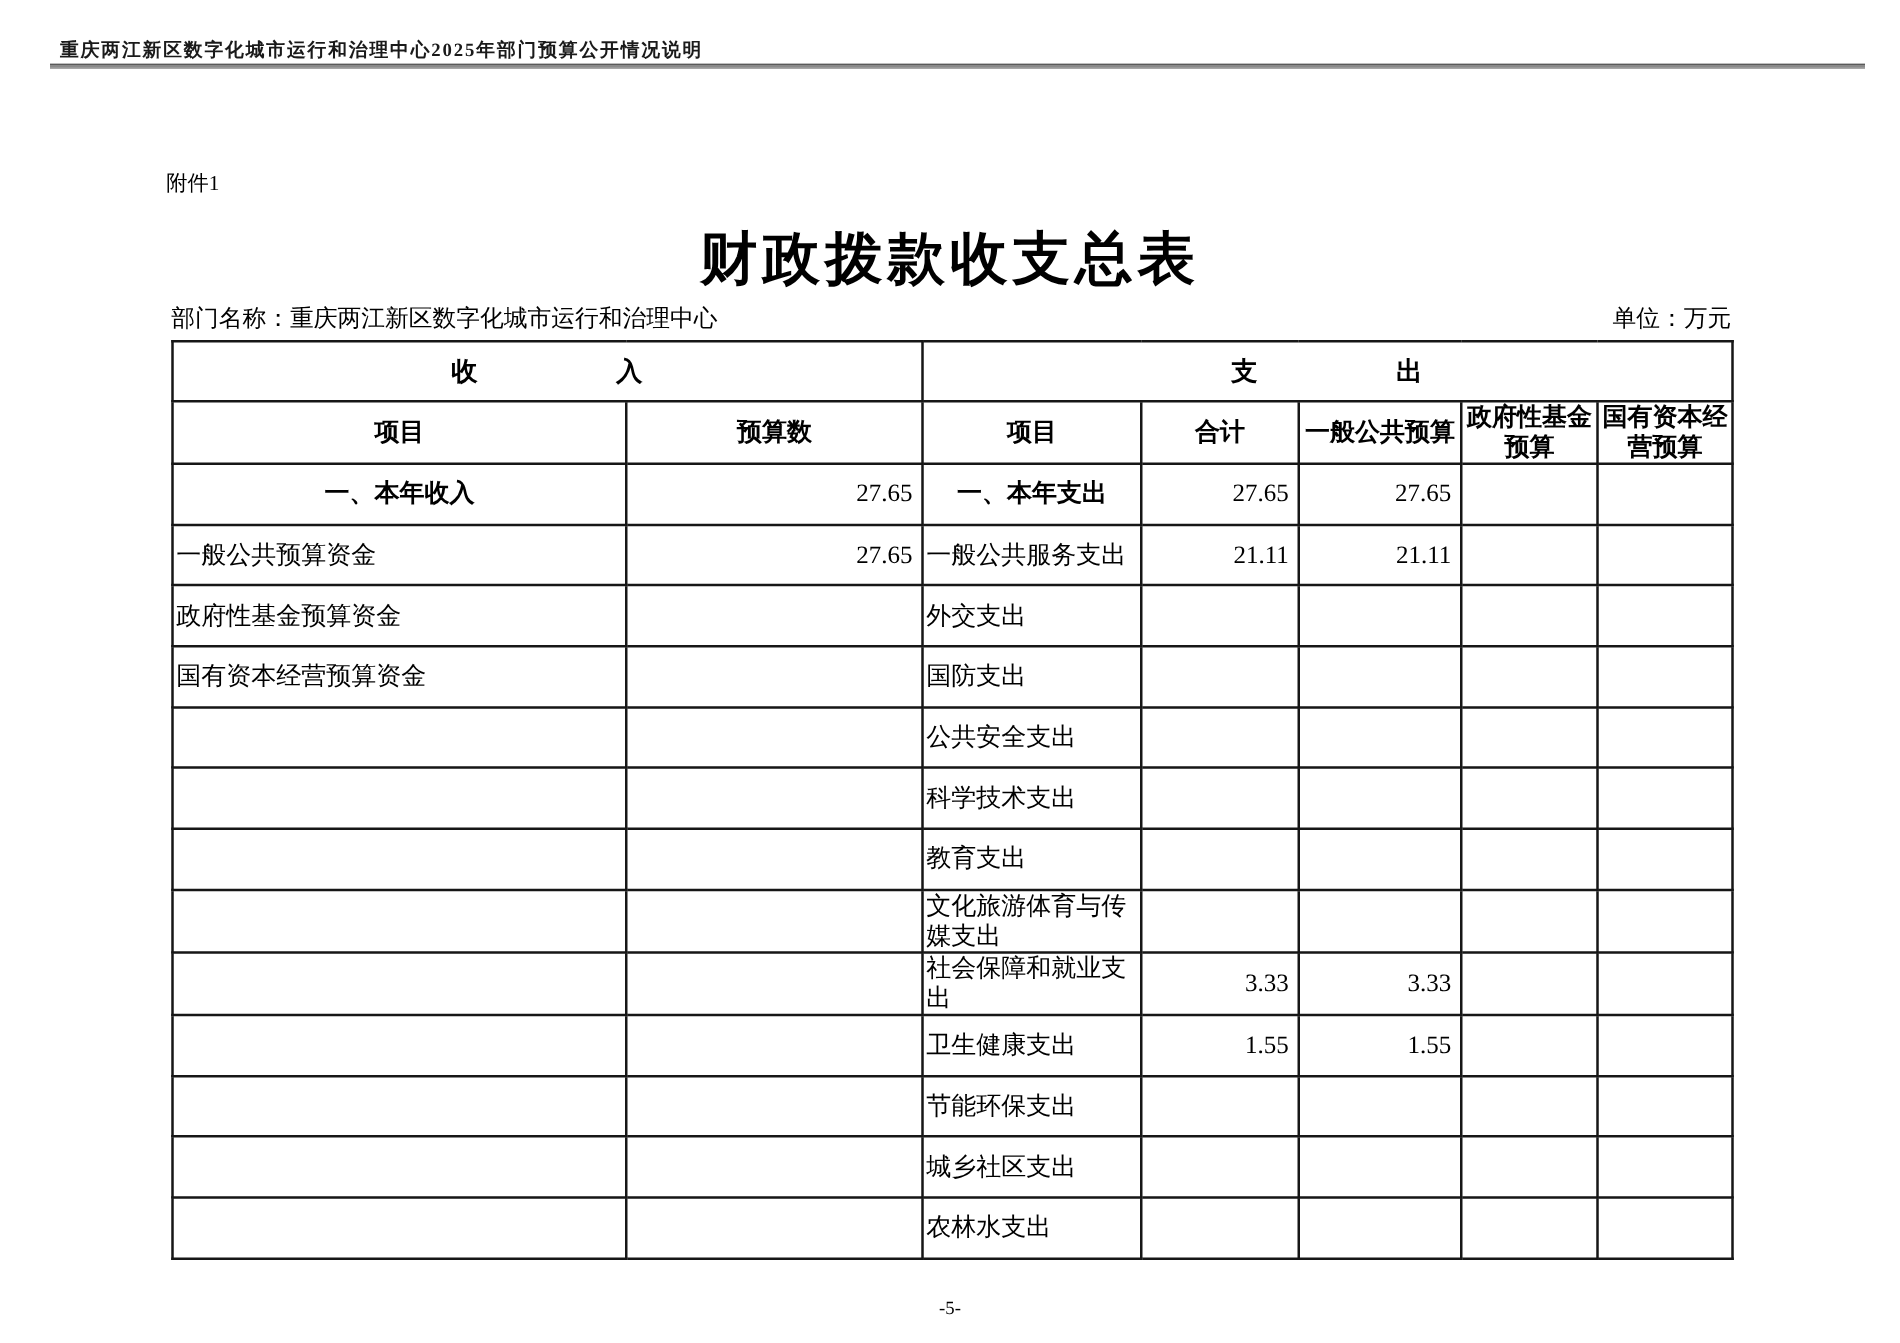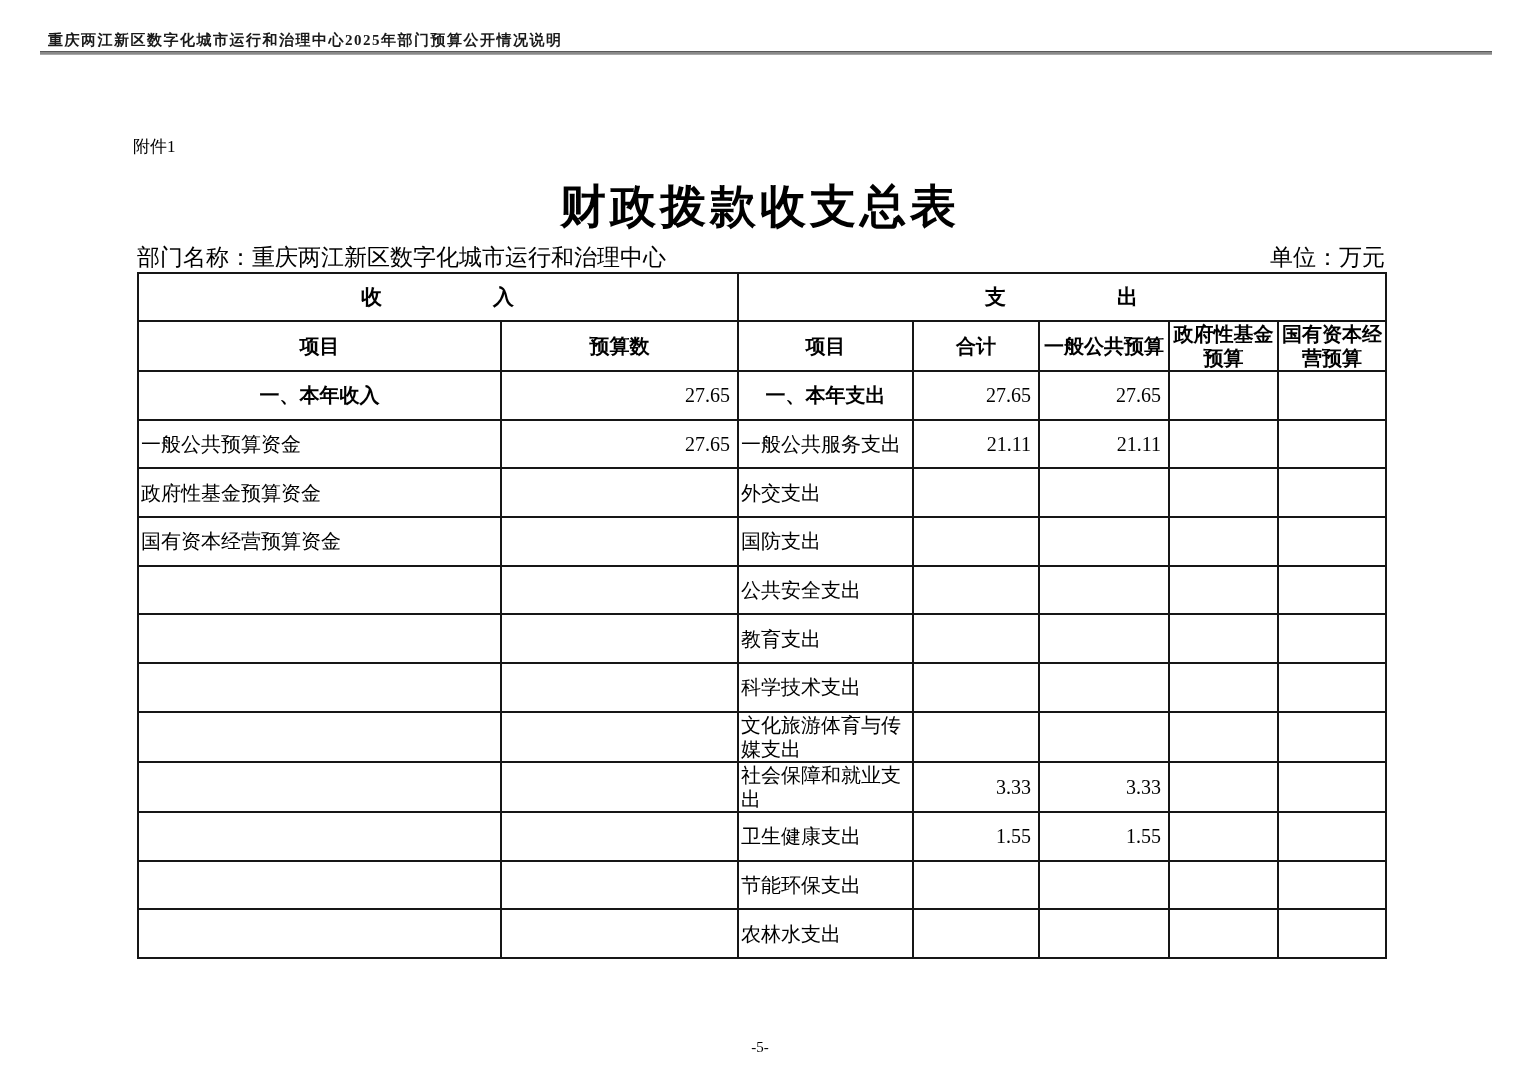--- a/index.html
+++ b/index.html
@@ -50,21 +50,21 @@
     line-height: 54px;
   }
   .meta {
     position: absolute;
     left: 137px;
     top: 242px;
     width: 1248px;
     display: flex;
     justify-content: space-between;
     align-items: baseline;
-    font-size: 23px;
+    font-size: 19px;
   }
   table.budget-table {
     position: absolute;
     left: 137px;
     top: 272px;
     width: 1248px;
     border-collapse: collapse;
     table-layout: fixed;
   }
   .budget-table th, .budget-table td {
@@ -181,30 +181,30 @@
         <td class="num"></td>
         <td class="item">公共安全支出</td>
         <td class="num"></td>
         <td class="num"></td>
         <td class="num"></td>
         <td class="num"></td>
       </tr>
       <tr>
         <td class="item"></td>
         <td class="num"></td>
+        <td class="item">科学技术支出</td>
+        <td class="num"></td>
+        <td class="num"></td>
+        <td class="num"></td>
+        <td class="num"></td>
+      </tr>
+      <tr>
+        <td class="item"></td>
+        <td class="num"></td>
         <td class="item">教育支出</td>
-        <td class="num"></td>
-        <td class="num"></td>
-        <td class="num"></td>
-        <td class="num"></td>
-      </tr>
-      <tr>
-        <td class="item"></td>
-        <td class="num"></td>
-        <td class="item">科学技术支出</td>
         <td class="num"></td>
         <td class="num"></td>
         <td class="num"></td>
         <td class="num"></td>
       </tr>
       <tr>
         <td class="item"></td>
         <td class="num"></td>
         <td class="item">文化旅游体育与传媒支出</td>
         <td class="num"></td>
@@ -235,20 +235,29 @@
         <td class="num"></td>
         <td class="item">节能环保支出</td>
         <td class="num"></td>
         <td class="num"></td>
         <td class="num"></td>
         <td class="num"></td>
       </tr>
       <tr>
         <td class="item"></td>
         <td class="num"></td>
+        <td class="item">城乡社区支出</td>
+        <td class="num"></td>
+        <td class="num"></td>
+        <td class="num"></td>
+        <td class="num"></td>
+      </tr>
+      <tr>
+        <td class="item"></td>
+        <td class="num"></td>
         <td class="item">农林水支出</td>
         <td class="num"></td>
         <td class="num"></td>
         <td class="num"></td>
         <td class="num"></td>
       </tr>
     </tbody>
   </table>
 
   <div class="page-number">-5-</div>

